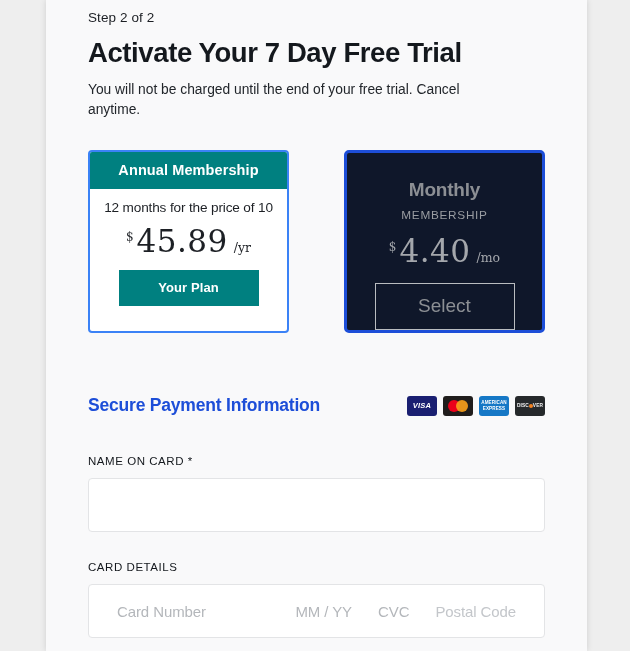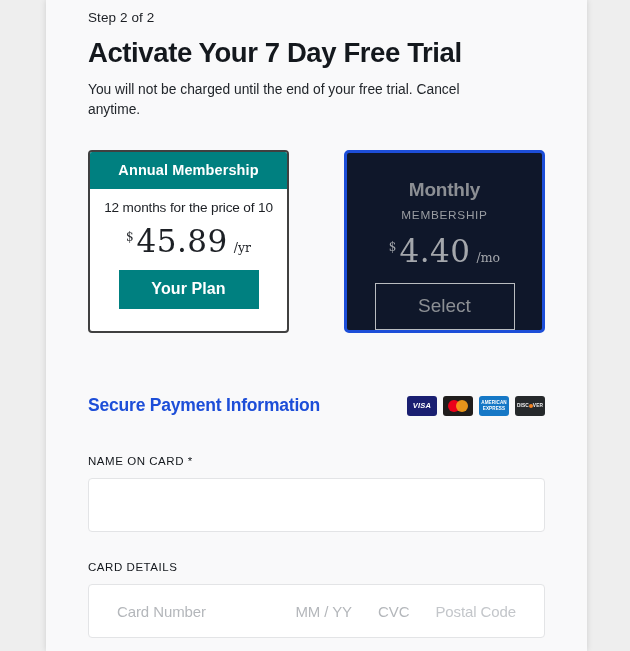--- a/index.html
+++ b/index.html
@@ -70,21 +70,21 @@
   }
 
   .plan-card {
     width: 201px;
     border-radius: 4px;
     position: relative;
   }
 
   
   .plan-annual {
-    border: 2px solid #404040;
+    border: 2px solid #3b82f6;
     background: #ffffff;
     height: 183px;
     overflow: hidden;
   }
 
   .plan-annual-header {
     background: #008080;
     color: #ffffff;
     font-size: 14.5px;
     font-weight: bold;
@@ -138,21 +138,21 @@
   }
 
   .btn-your-plan {
     display: block;
     width: 140px;
     margin: 13px auto 0 auto;
     background: #008080;
     color: #ffffff;
     border: none;
     font-family: "Liberation Sans", sans-serif;
-    font-size: 16px;
+    font-size: 13px;
     font-weight: bold;
     padding: 10px 0 11px 0;
     cursor: pointer;
     letter-spacing: 0.1px;
   }
 
   
   .plan-monthly {
     border: 3px solid #1d4ed8;
     background: #0f172a;

